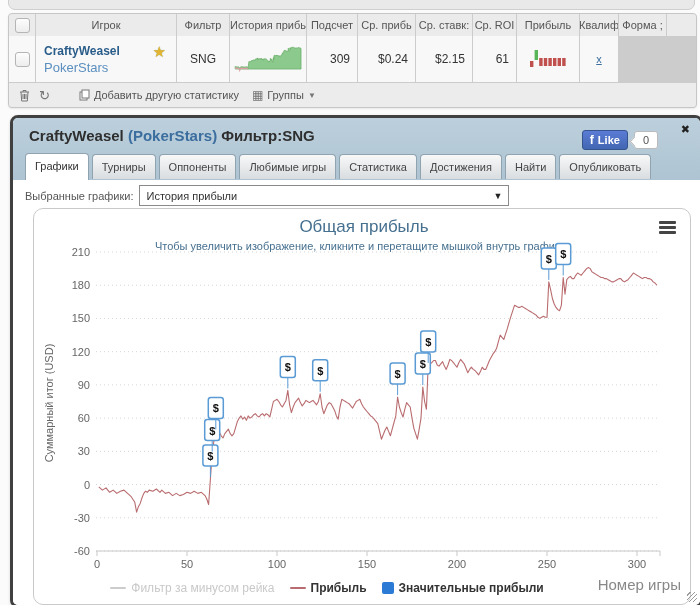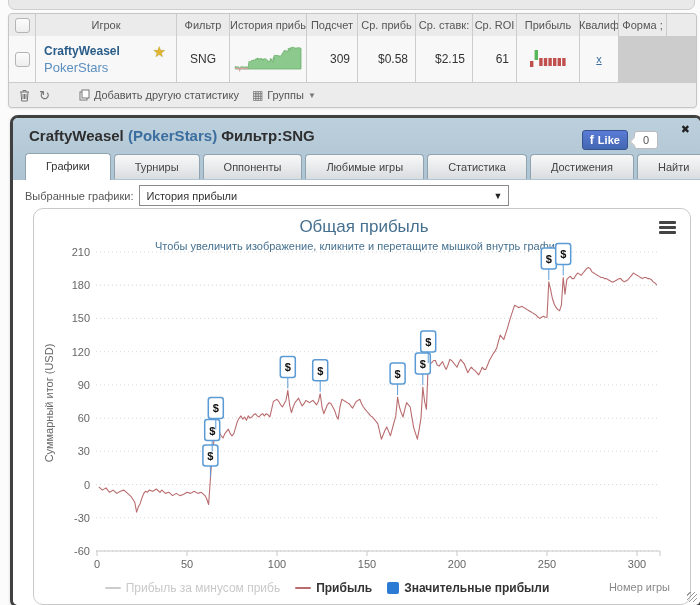--- a/index.html
+++ b/index.html
@@ -44,40 +44,40 @@
   .fb-like{position:absolute;right:42px;top:12px;display:flex;align-items:center;}
   .fb-btn{background:linear-gradient(#5b7bd5,#4267b2);border:1px solid #35538f;border-radius:3px;
     color:#fff;font-size:11px;font-weight:bold;padding:2px 7px;display:flex;gap:4px;align-items:center;}
   .fb-f{font-size:12px;font-weight:bold;}
   .fb-count{background:#fff;border:1px solid #bbb;border-radius:3px;color:#555;font-size:11px;
     padding:2px 8px;margin-left:6px;position:relative;}
   .fb-count:before{content:"";position:absolute;left:-4px;top:6px;width:6px;height:6px;background:#fff;
     border-left:1px solid #bbb;border-bottom:1px solid #bbb;transform:rotate(45deg);}
   .panel-close{position:absolute;right:10px;top:5px;font-size:11px;color:#222;cursor:default;}
   .tabs{position:absolute;left:12px;top:35px;display:flex;gap:3px;align-items:flex-end;}
-  .tab{font-size:11px;color:#444;padding:6px 20px 6px;background:linear-gradient(#f8f8f8,#d9dde0);
+  .tab{font-size:11px;color:#444;padding:6px 9px 6px;background:linear-gradient(#f8f8f8,#d9dde0);
     border:1px solid #8fa3b0;border-bottom:none;border-radius:4px 4px 0 0;white-space:nowrap;}
   .tab.active{background:#fff;color:#333;padding-bottom:8px;margin-bottom:-1px;}
   .panel-body{position:absolute;left:0;top:62px;right:0;bottom:0;background:#fff;}
   .selector-row{position:absolute;left:12px;top:5px;display:flex;align-items:center;font-size:11px;color:#555;}
   .chart-select{width:356px;height:19px;border:1px solid #8a8a8a;background:#fff;margin-left:6px;
     display:flex;align-items:center;justify-content:space-between;padding:0 6px;color:#333;}
   .chart-select .arrow{font-size:9px;color:#222;}
   
   .chart-box{position:absolute;left:20px;top:28px;width:656px;height:395px;
     border:1px solid #c9c9c9;border-radius:10px;background:#fff;overflow:hidden;}
   .chart-title{position:absolute;top:8px;left:4px;right:0;text-align:center;
     font-size:17px;color:#46708f;}
   .chart-subtitle{position:absolute;top:31px;left:0;right:0;text-align:center;
     font-size:11px;color:#46708f;}
   .burger{position:absolute;right:14px;top:12px;width:17px;cursor:default;}
   .burger span{display:block;height:3px;background:#444;margin-bottom:2px;border-radius:1px;}
   .y-axis-title{position:absolute;left:-55px;top:188px;width:140px;text-align:center;
     font-size:11px;color:#666;transform:rotate(-90deg);}
-  .x-axis-title{position:absolute;right:20px;bottom:11px;font-size:11px;color:#888;text-align:center;}
+  .x-axis-title{position:absolute;right:9px;bottom:11px;font-size:15px;color:#888;text-align:center;}
   .chart-legend{position:absolute;left:0;right:70px;bottom:9px;display:flex;justify-content:center;
     gap:15px;align-items:center;font-size:12px;}
   .leg-item{display:flex;align-items:center;gap:5px;}
   .leg-dash{width:16px;height:2px;border-radius:1px;}
   .leg-sq{width:12px;height:12px;border-radius:2px;}
   .leg-muted{color:#c9c9c9;}
   .leg-dark{color:#333;font-weight:bold;}
   .resize-grip{position:absolute;right:3px;bottom:3px;width:10px;height:10px;
     background:repeating-linear-gradient(135deg,transparent 0 2px,#9a9a9a 2px 3px);}
   svg text{font-family:"Liberation Sans","DejaVu Sans",sans-serif;}
@@ -114,21 +114,21 @@
       <span class="star-badge">★</span>
     </div>
     <div>SNG</div>
     <div>
         <svg id="sparkline" width="72" height="32">
           <path d="M3.2,26.0 L3.2,23.4 L3.6,23.7 L4.1,23.5 L4.5,23.9 L4.9,23.7 L5.3,24.0 L5.8,23.8 L6.2,23.7 L6.6,24.0 L7.0,24.3 L7.5,24.8 L7.7,25.7 L7.9,25.2 L8.1,24.9 L8.3,24.4 L8.5,24.0 L8.7,23.8 L8.9,23.9 L9.2,23.7 L9.6,23.8 L10.0,23.6 L10.4,23.9 L10.6,23.7 L11.1,24.0 L11.5,23.9 L11.9,24.2 L12.3,24.0 L12.8,24.2 L13.2,24.1 L13.6,23.9 L14.0,24.0 L14.5,23.8 L14.9,24.0 L15.3,23.9 L15.7,24.2 L15.9,24.5 L16.2,25.0 L16.4,22.7 L16.6,20.5 L16.8,19.3 L17.0,18.5 L17.2,18.8 L17.4,18.6 L17.6,18.9 L17.9,19.1 L18.1,18.7 L18.3,18.5 L18.5,18.3 L18.7,18.7 L18.9,18.9 L19.1,18.7 L19.6,17.6 L19.8,17.3 L20.0,17.1 L20.2,17.4 L20.4,17.2 L20.6,17.5 L20.8,17.1 L21.0,17.3 L21.3,17.2 L21.5,17.0 L21.7,16.9 L21.9,17.1 L22.1,17.2 L22.3,17.0 L22.5,16.9 L22.7,17.1 L22.9,16.9 L23.2,17.0 L23.4,17.2 L23.6,16.5 L23.8,15.8 L24.0,15.7 L24.2,15.6 L24.4,15.8 L24.6,16.1 L24.9,16.3 L25.1,16.0 L25.3,15.7 L25.5,14.9 L25.7,16.1 L25.9,16.8 L26.1,16.3 L26.3,15.9 L26.6,15.7 L26.8,15.5 L27.0,15.9 L27.2,16.2 L27.4,16.0 L27.6,15.7 L27.8,15.8 L28.0,15.9 L28.3,15.8 L28.5,15.7 L28.7,15.9 L28.9,16.1 L29.1,15.8 L29.3,15.1 L29.5,16.3 L29.7,16.9 L30.0,16.5 L30.2,16.1 L30.4,15.9 L30.6,16.0 L30.8,16.3 L31.0,16.6 L31.2,17.1 L31.4,17.4 L31.6,16.3 L31.9,15.6 L32.1,15.7 L32.3,15.8 L32.5,15.9 L32.7,16.0 L32.9,16.2 L33.1,16.4 L33.3,16.1 L33.6,15.8 L33.8,15.7 L34.0,15.6 L34.2,16.0 L34.4,16.3 L34.6,16.5 L34.8,16.7 L35.0,16.9 L35.3,17.1 L35.5,17.2 L35.7,17.4 L35.9,17.6 L36.1,17.8 L36.3,18.5 L36.5,19.2 L36.7,18.8 L37.0,18.4 L37.2,18.1 L37.4,18.5 L37.6,18.9 L37.8,18.3 L38.0,17.7 L38.2,17.1 L38.4,15.4 L38.7,16.3 L38.9,16.8 L39.1,17.2 L39.3,16.5 L39.5,15.9 L39.7,16.1 L39.9,16.3 L40.1,17.3 L40.4,18.2 L40.6,18.7 L40.8,19.2 L41.0,18.3 L41.2,17.3 L41.4,14.6 L41.6,15.8 L41.8,16.5 L42.0,12.6 L42.3,12.5 L42.5,12.4 L42.7,12.2 L42.9,12.2 L43.1,12.6 L43.3,12.7 L43.5,12.5 L43.7,12.3 L44.0,12.7 L44.2,13.0 L44.4,12.6 L44.6,12.1 L44.8,12.2 L45.0,12.4 L45.2,12.6 L45.4,12.8 L45.7,12.4 L45.9,12.1 L46.1,12.3 L46.3,12.5 L46.5,12.9 L46.7,13.3 L46.9,13.0 L47.1,12.8 L47.4,13.0 L47.6,13.1 L47.8,13.3 L48.0,13.5 L48.2,13.2 L48.4,12.8 L48.6,13.0 L48.8,13.0 L49.1,12.6 L49.3,12.2 L49.5,11.9 L49.7,11.6 L49.9,11.4 L50.1,11.1 L50.3,10.5 L50.5,9.9 L50.7,10.1 L51.0,10.3 L51.2,9.8 L51.4,9.3 L51.6,8.7 L51.8,8.2 L52.0,7.7 L52.2,7.3 L52.4,7.4 L52.7,7.5 L52.9,7.5 L53.1,7.4 L53.3,7.5 L53.5,7.6 L53.7,7.7 L53.9,7.7 L54.1,7.8 L54.4,7.9 L54.6,8.0 L54.8,8.1 L55.0,8.3 L55.2,8.4 L55.4,8.3 L55.6,8.2 L55.8,8.3 L56.1,8.3 L56.3,5.2 L56.5,5.9 L56.7,6.7 L56.9,7.2 L57.1,7.5 L57.3,7.7 L57.5,7.7 L57.8,7.3 L58.0,4.8 L58.2,6.3 L58.4,5.0 L58.6,4.8 L58.8,4.7 L59.0,4.9 L59.2,4.9 L59.5,4.6 L59.7,4.4 L59.9,4.5 L60.1,4.6 L60.3,4.4 L60.5,4.2 L60.7,4.0 L60.9,3.9 L61.1,4.0 L61.4,4.3 L61.6,4.4 L61.8,4.5 L62.0,4.6 L62.2,4.7 L62.4,4.8 L62.6,4.8 L62.8,4.9 L63.1,4.9 L63.3,5.0 L63.5,5.1 L63.7,5.2 L63.9,5.2 L64.1,5.1 L64.3,5.0 L64.5,4.9 L64.8,4.9 L65.0,5.1 L65.2,5.2 L65.4,5.1 L65.6,5.0 L65.8,4.8 L66.0,4.6 L66.2,4.4 L66.5,4.5 L66.7,4.6 L66.9,4.7 L67.1,4.8 L67.3,4.9 L67.5,4.8 L67.7,4.8 L67.9,4.9 L68.2,4.9 L68.4,5.0 L68.6,5.2 L68.8,5.3 L69.0,5.5 L69.0,26.0 Z" fill="#8cc98c" stroke="#6aae6a" stroke-width="0.8"></path>
           <polyline points="3.2,24.9 3.6,25.2 4.1,25.0 4.5,25.4 4.9,25.2 5.3,25.5 5.8,25.3 6.2,25.2 6.6,25.5 7.0,25.8 7.5,26.3 7.7,27.2 7.9,26.7 8.1,26.4 8.3,25.9 8.5,25.5 8.7,25.3 8.9,25.4 9.2,25.2 9.6,25.3 10.0,25.1 10.4,25.4 10.6,25.2 11.1,25.5 11.5,25.4 11.9,25.7 12.3,25.5 12.8,25.7 13.2,25.6 13.6,25.4 14.0,25.5 14.5,25.3 14.9,25.5 15.3,25.4 15.7,25.7 15.9,26.0 16.2,26.5" fill="none" stroke="#d8a0a4" stroke-width="1.2"></polyline>
         </svg>
       </div>
     <div class="cell-right">309</div>
-    <div class="cell-right">$0.58</div>
+    <div class="cell-right">$0.24</div>
     <div class="cell-right">$2.15</div>
     <div class="cell-right">61</div>
     <div>
         <svg id="formchart" width="42" height="28">
           <rect x="3" y="16" width="3.4" height="6" fill="#c0504d"></rect>
           <rect x="7.6" y="5" width="3.4" height="10" fill="#58b558"></rect>
           <rect x="12.2" y="13" width="3.4" height="8" fill="#c0504d"></rect>
           <rect x="16.799999999999997" y="13" width="3.4" height="8" fill="#c0504d"></rect>
           <rect x="21.4" y="13" width="3.4" height="8" fill="#c0504d"></rect>
           <rect x="26" y="13" width="3.4" height="8" fill="#c0504d"></rect>
@@ -288,21 +288,21 @@
           <g>
             <line x1="529.2" y1="66.47037037037038" x2="529.2" y2="55.470370370370375" stroke="#5b9bd5" stroke-width="1"></line>
             <rect x="521.7" y="34.470370370370375" width="15" height="21" rx="2.5" fill="#fff" stroke="#5b9bd5" stroke-width="1.5"></rect>
             <text x="529.2" y="49.470370370370375" text-anchor="middle" font-size="11" font-weight="bold" fill="#111">$</text>
           </g>
         </svg>
       <div class="y-axis-title">Суммарный итог (USD)</div>
       <div class="chart-legend">
         <span class="leg-item leg-muted">
             <span class="leg-dash" style="background:#cccccc;"></span>
-            <span>Прибыль за минусом прибь</span>
+            <span>Фильтр за минусом рейка</span>
           </span>
         <span class="leg-item leg-dark">
             <span class="leg-dash" style="background:#b96c6f;"></span>
             <span>Прибыль</span>
           </span>
         <span class="leg-item leg-dark">
             <span class="leg-sq" style="background:#2b7bd5;"></span>
             <span>Значительные прибыли</span>
           </span>
       </div>

